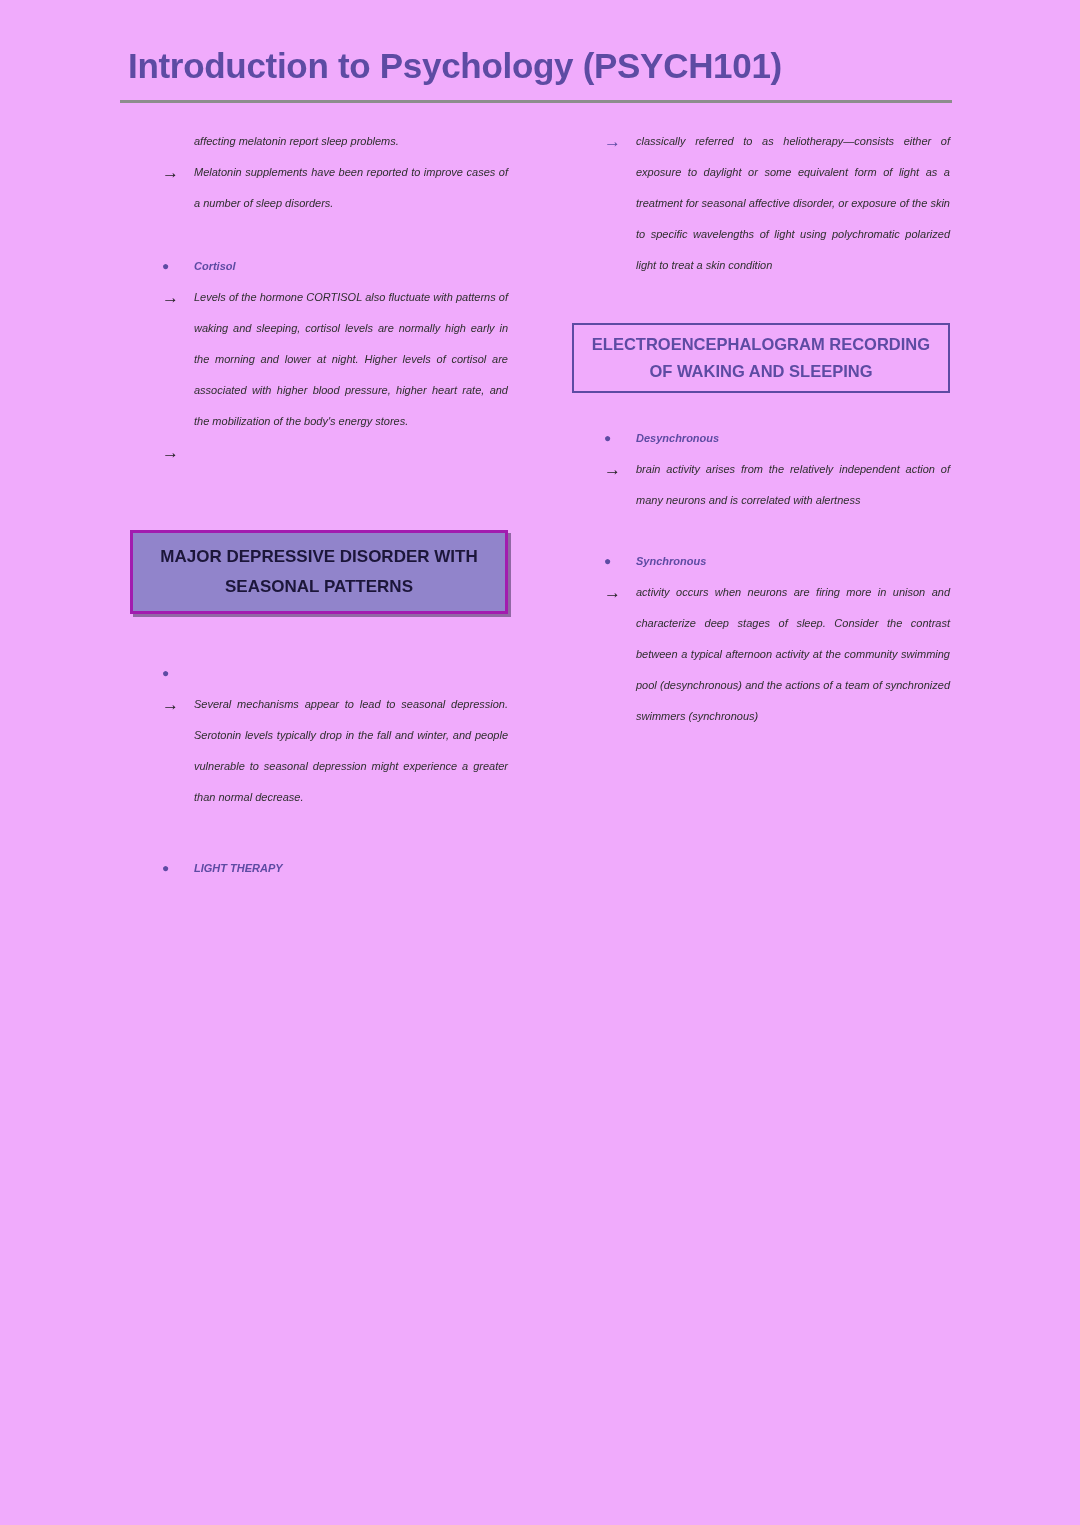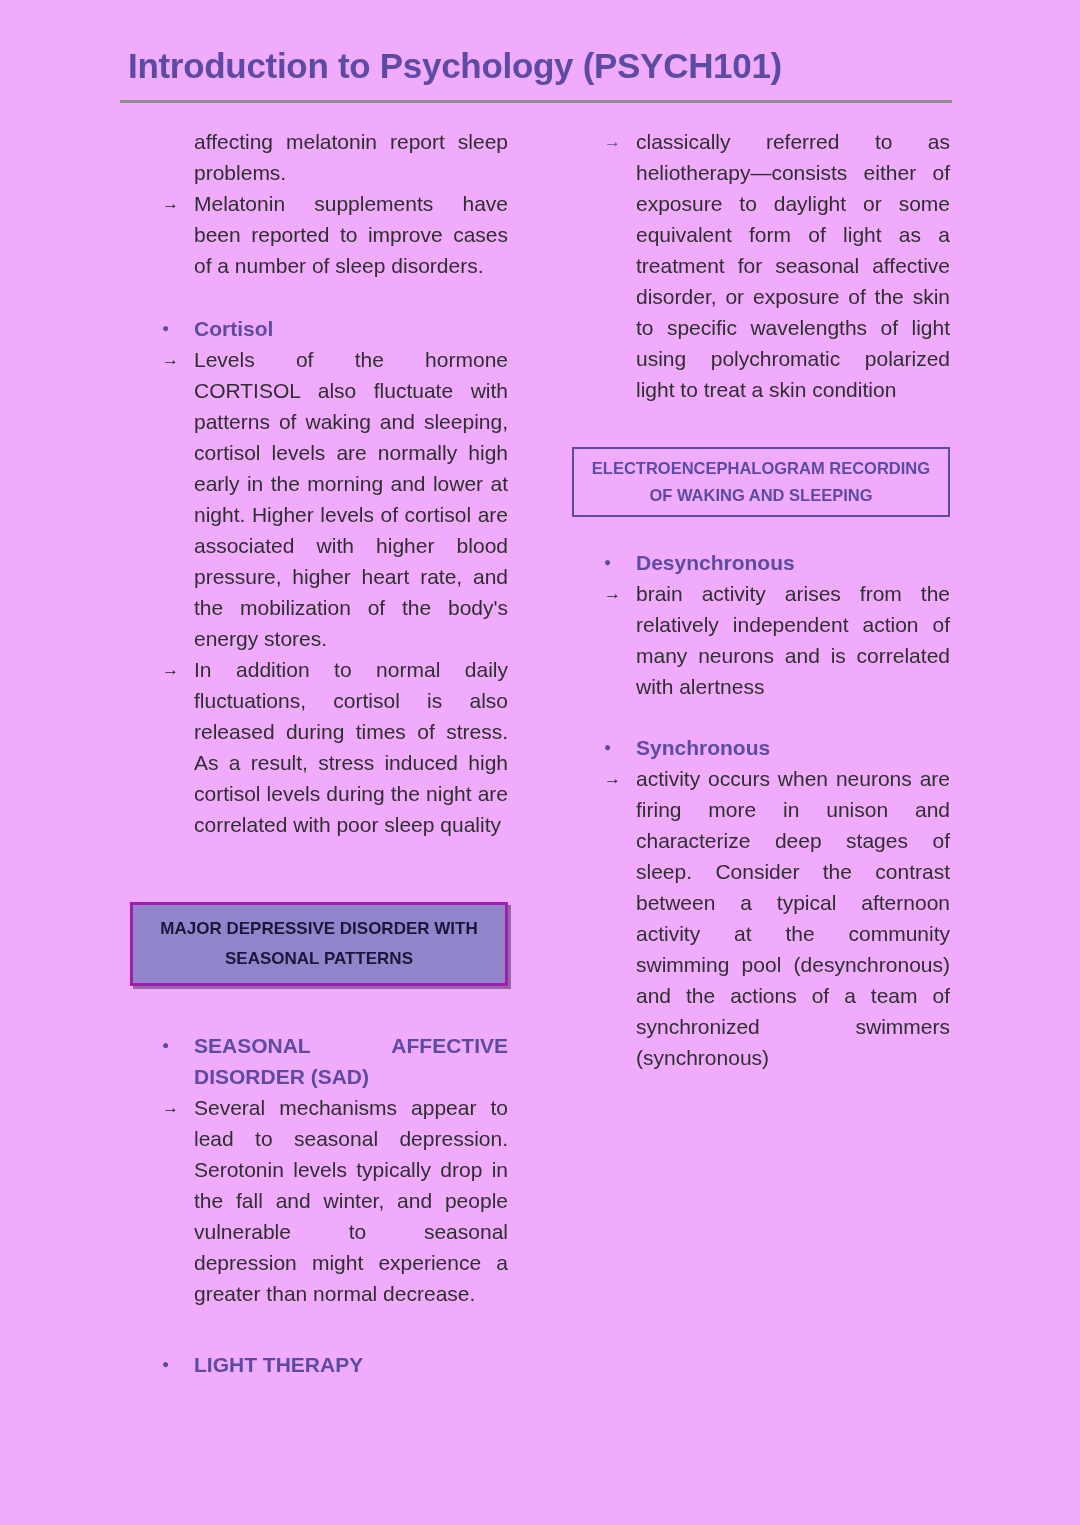--- a/index.html
+++ b/index.html
@@ -48,24 +48,25 @@
     color: #1f1f1f;
   }
   .arrow.accent { color: #5d4ba3; }
   .bullet {
     font-size: 12px;
     line-height: 31px;
     color: #5d4ba3;
   }
   .txt {
     flex: 1;
-    font-size: 21px;
+    font-size: 11px;
     line-height: 31px;
     color: #2f2f2f;
     text-align: justify;
+    font-style: italic;
   }
   .item.cont { padding-left: 64px; }
   .heading .txt {
     font-weight: 700;
     color: #5d4ba3;
   }
   .mt-32 { margin-top: 32px; }
   .mt-30 { margin-top: 30px; }
   .mt-40 { margin-top: 40px; }
   .mt-44 { margin-top: 44px; }
@@ -122,28 +123,26 @@
         <div class="txt">Cortisol</div>
       </div>
 
       <div class="item">
         <span class="marker arrow">→</span>
         <div class="txt">Levels of the hormone CORTISOL also fluctuate with patterns of waking and sleeping, cortisol levels are normally high early in the morning and lower at night. Higher levels of cortisol are associated with higher blood pressure, higher heart rate, and the mobilization of the body's energy stores.</div>
       </div>
 
       <div class="item">
         <span class="marker arrow">→</span>
-        <div class="txt">In addition to normal daily fluctuations, cortisol is also released during times of stress. As a result, stress induced high cortisol levels during the night are correlated with poor sleep quality</div>
       </div>
 
       <div class="box-filled">MAJOR DEPRESSIVE DISORDER WITH SEASONAL PATTERNS</div>
 
       <div class="item heading mt-44">
         <span class="marker bullet">●</span>
-        <div class="txt">SEASONAL AFFECTIVE DISORDER (SAD)</div>
       </div>
 
       <div class="item">
         <span class="marker arrow">→</span>
         <div class="txt">Several mechanisms appear to lead to seasonal depression. Serotonin levels typically drop in the fall and winter, and people vulnerable to seasonal depression might experience a greater than normal decrease.</div>
       </div>
 
       <div class="item heading mt-40">
         <span class="marker bullet">●</span>
         <div class="txt">LIGHT THERAPY</div>

